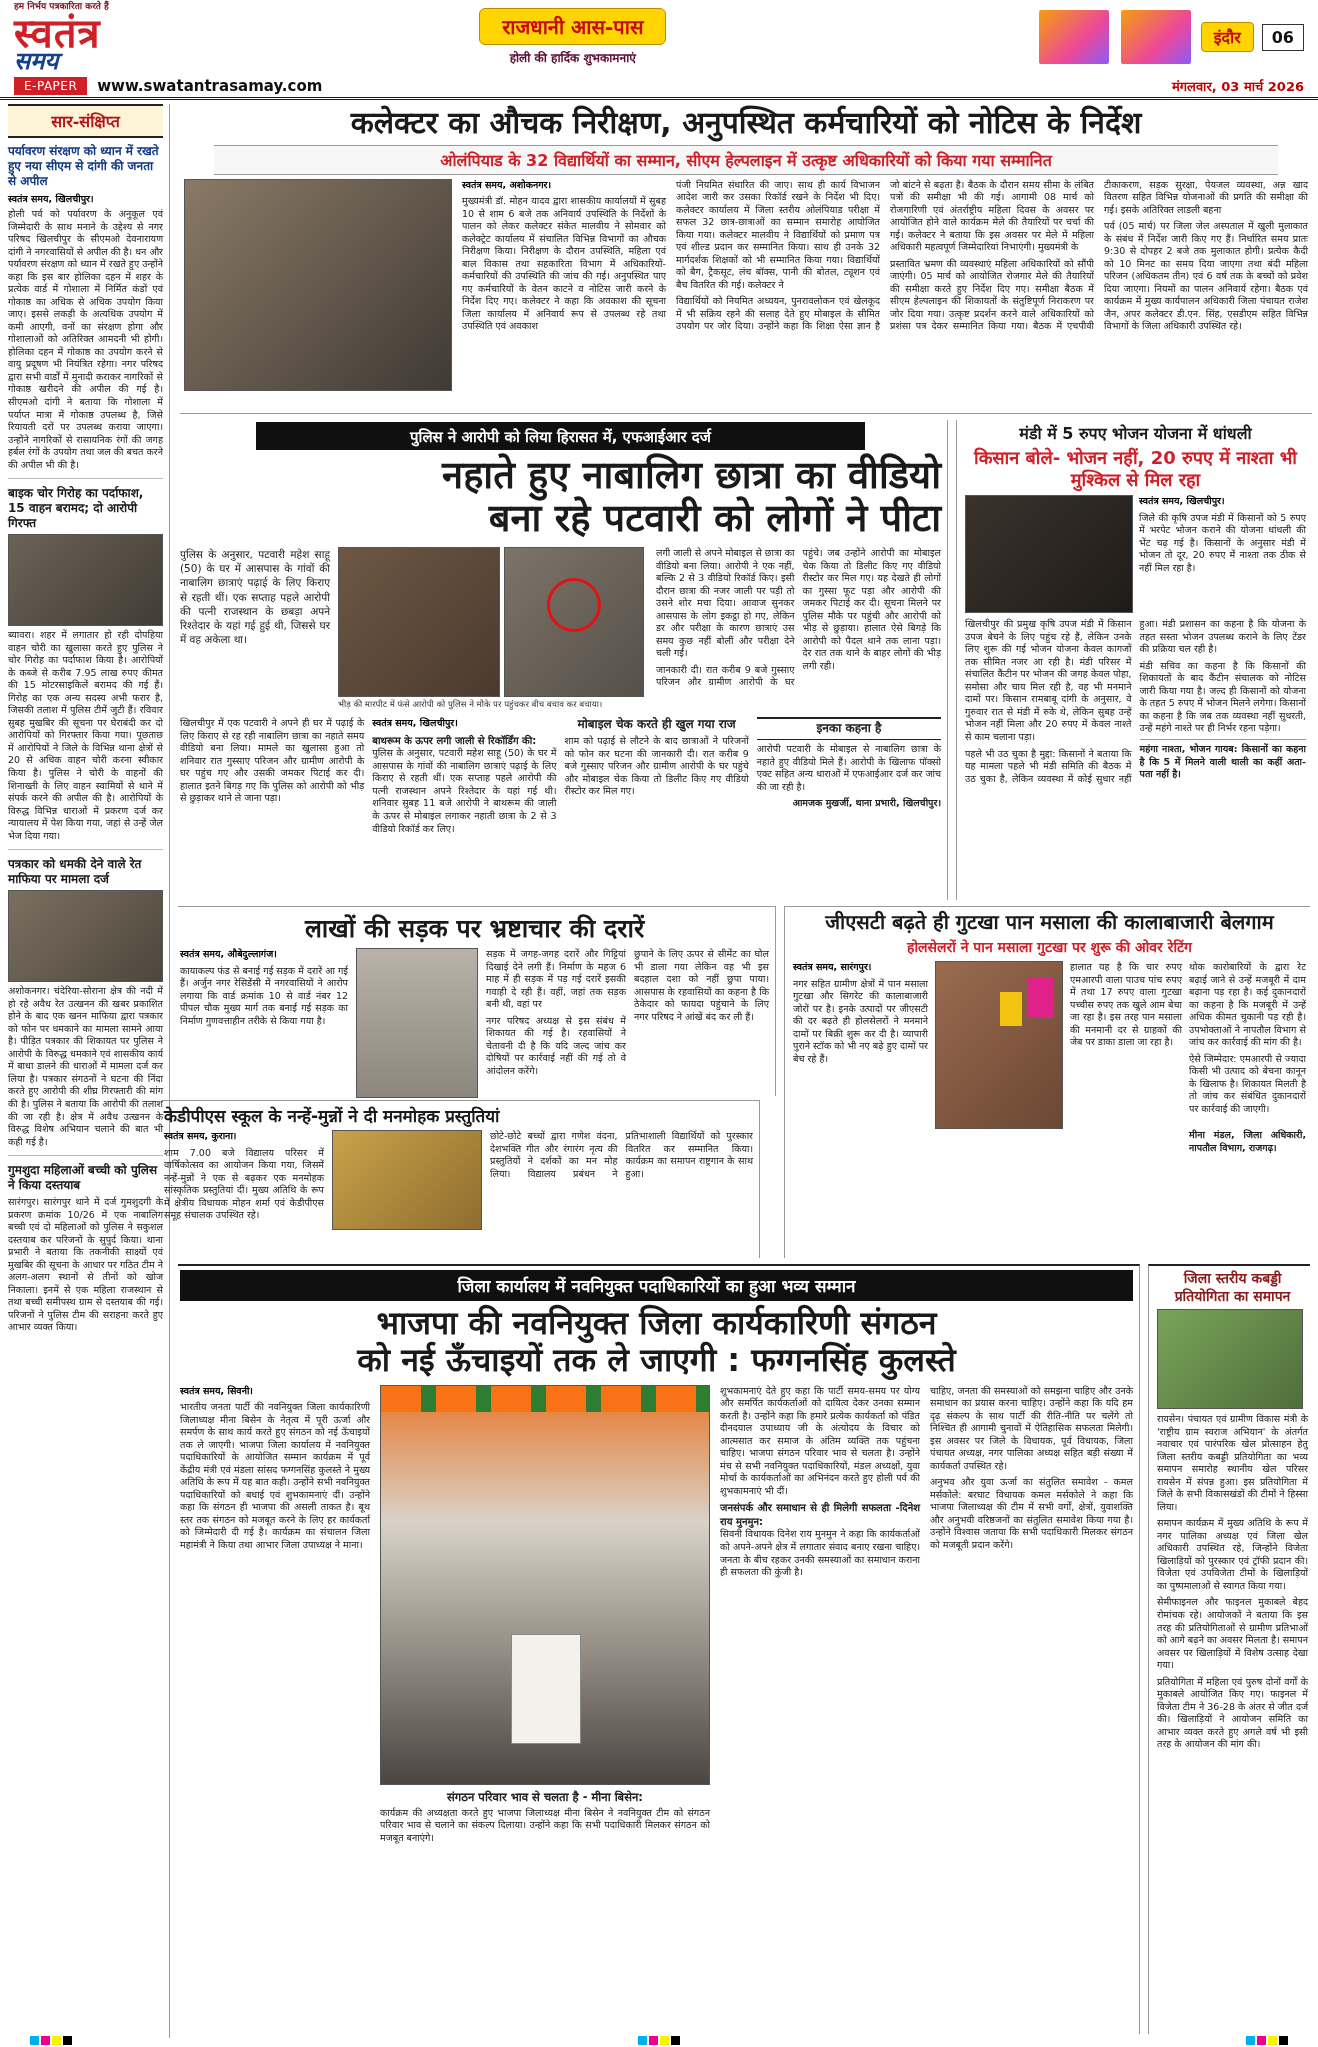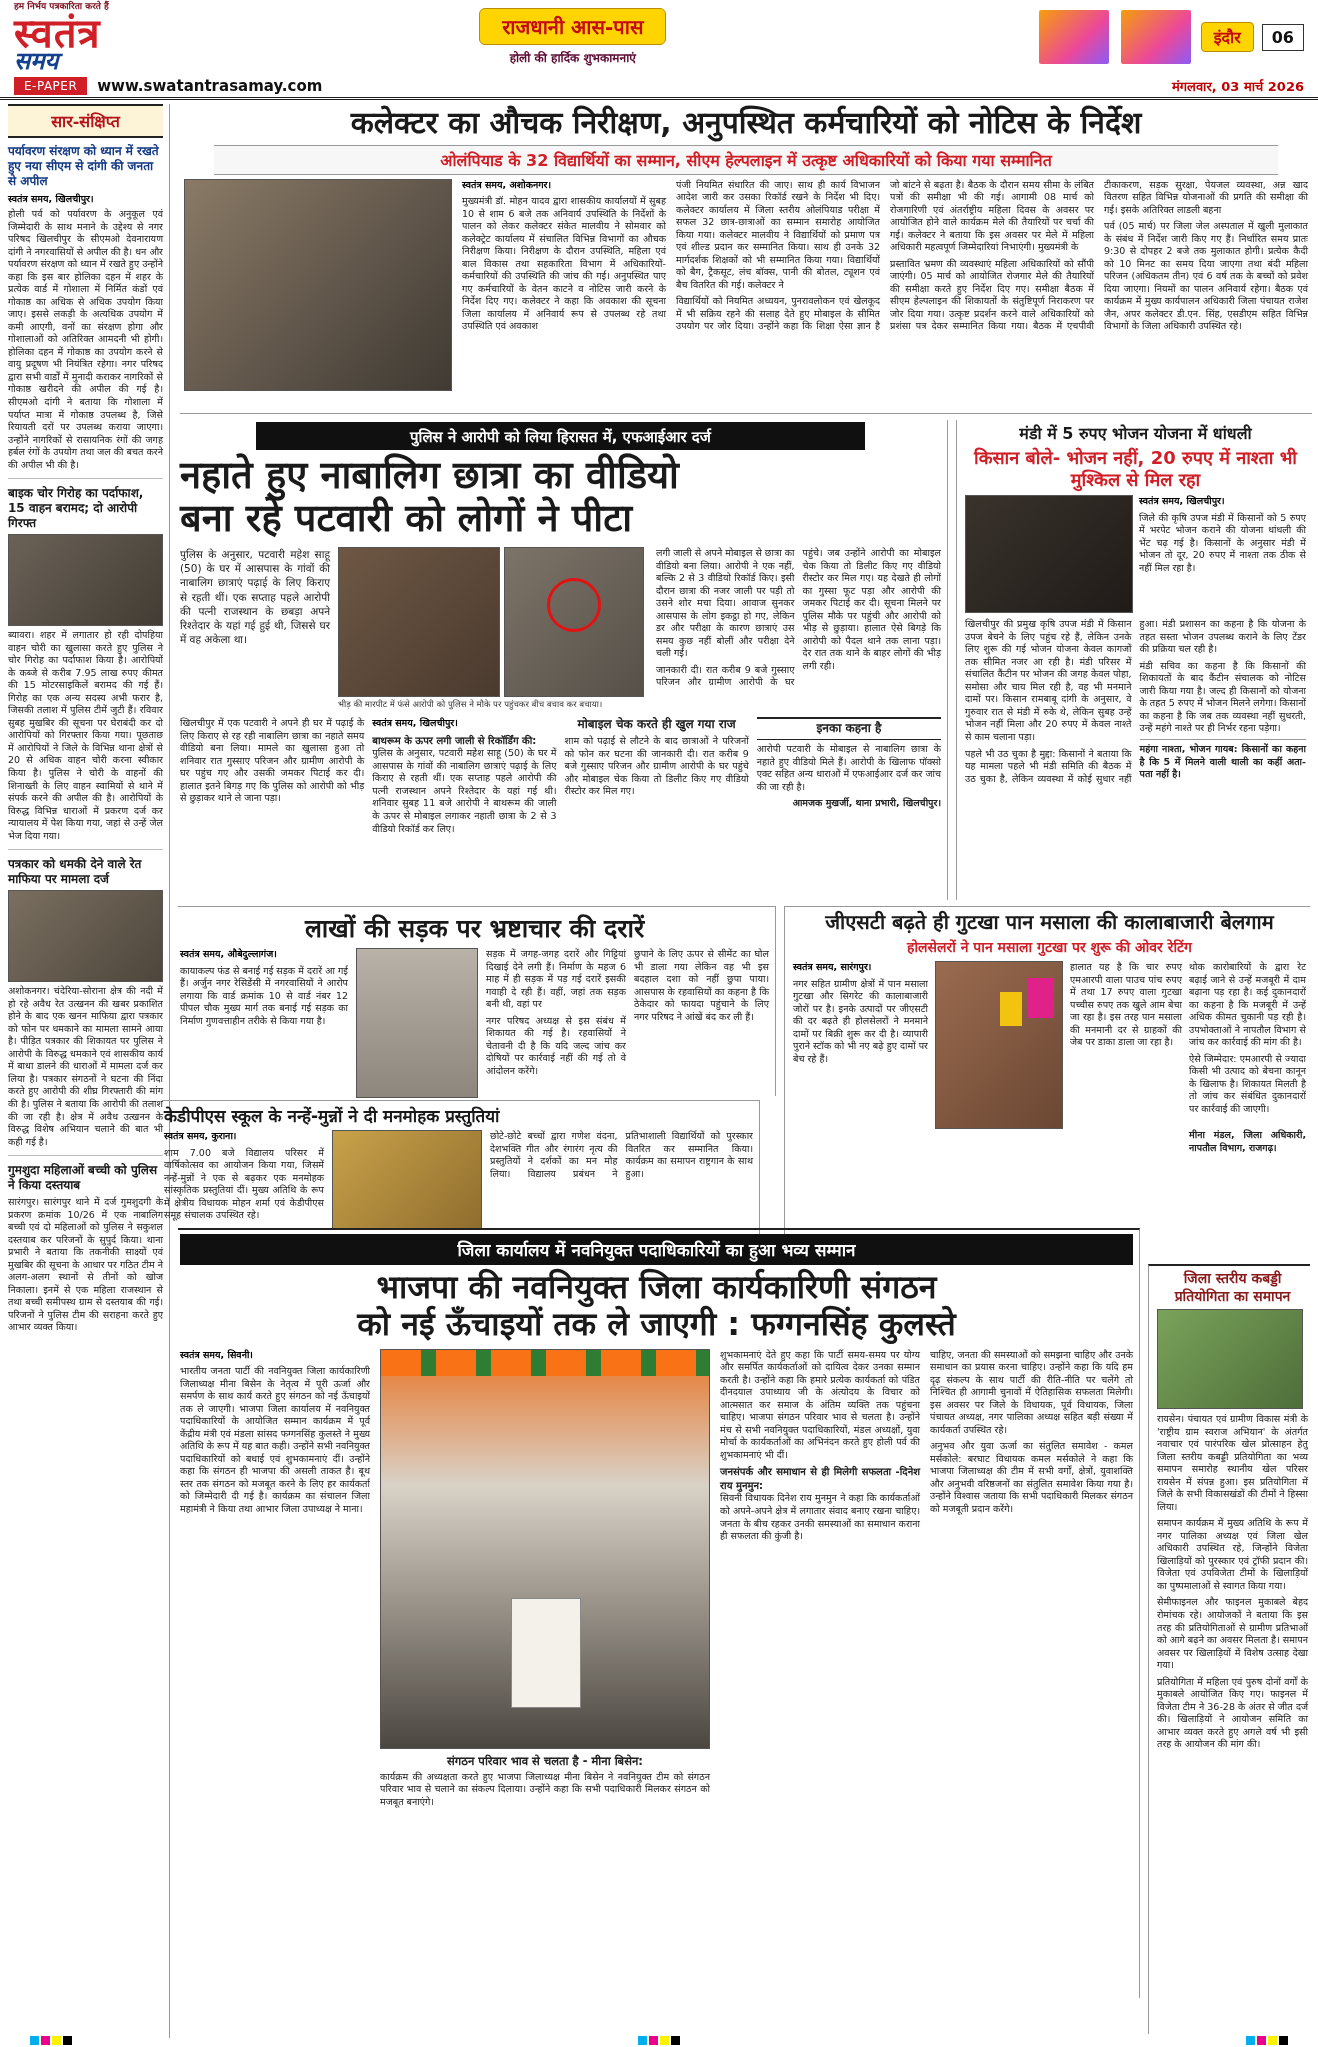--- a/index.html
+++ b/index.html
@@ -49,21 +49,21 @@
   .side-photo{width:100%;height:92px;margin:3px 0}
   
   .top-story{left:180px;top:104px;width:1132px;height:310px;border-bottom:1px solid #999;padding:2px 4px}
   .top-head{font-size:30px;font-weight:800;text-align:center;line-height:1.15}
   .top-sub{font-size:16px;margin:4px 30px;padding:3px 0;border-top:1px solid #999;border-bottom:1px solid #999;background:#f7f7f7}
   .top-row{display:flex;gap:10px;margin-top:4px}
   .cols4{columns:4;column-gap:10px;flex:1}
   
   .patwari{left:178px;top:420px;width:770px;height:480px;border-right:1px solid #999;padding:2px 6px 0 2px}
   .pat-banner{width:80%;margin:0 auto 4px;font-size:15px}
-  .pat-head{font-size:38px;font-weight:800;text-align:left;line-height:1.12}
+  .pat-head{font-size:38px;font-weight:800;text-align:right;line-height:1.12}
   .pat-row{display:flex;gap:8px;margin-top:8px}
   .pat-lead{width:150px;font-size:10.5px;line-height:1.35;text-align:justify}
   .pat-right{flex:1;columns:2;column-gap:8px}
   .pat-bottom{display:flex;gap:8px;margin-top:8px}
   .pat-col{flex:1}
   .quote-title{font-weight:800;font-size:12px;text-align:center;border-top:2px solid #222;border-bottom:1px solid #222;padding:2px 0;margin-bottom:3px}
   .quote-attr{font-weight:800;font-size:9.5px;text-align:right;margin-top:3px}
   .red-circle{position:absolute;width:54px;height:54px;border:3px solid #e31212;border-radius:50%;top:30px;left:42px}
   
   .mandi{left:956px;top:420px;width:354px;height:480px;padding:2px 4px 0 8px}
@@ -79,21 +79,21 @@
   .kdps{left:162px;top:1100px;width:598px;height:158px;border-top:1px solid #999;border-right:1px solid #999;padding:3px 6px 0 2px}
   .kdps-head{font-size:17px;font-weight:800;margin-bottom:3px}
   .kdps-row{display:flex;gap:8px}
   
   .gst{left:784px;top:906px;width:526px;height:352px;border-top:1px solid #999;padding:3px 4px 0 8px}
   .gst-head{font-size:20px;font-weight:800;text-align:center;line-height:1.2}
   .gst-sub{font-size:14px;margin:3px 0 5px}
   .gst-row{display:flex;gap:7px}
   .attr{font-weight:800;font-size:9.5px;margin-top:14px}
   
-  .bjp{left:178px;top:1228px;width:962px;height:770px;border-top:2px solid #222;border-right:1px solid #999;padding:4px 6px 0 2px}
+  .bjp{left:178px;top:1264px;width:962px;height:770px;border-top:2px solid #222;border-right:1px solid #999;padding:4px 6px 0 2px}
   .bjp-banner{font-size:17px;margin-bottom:4px}
   .bjp-head{font-size:32px;font-weight:800;text-align:center;line-height:1.15;margin-bottom:6px}
   .bjp-row{display:flex;gap:10px}
   .bjp-photo-col{display:flex;flex-direction:column;width:330px;flex:none}
   .podium{position:absolute;left:130px;bottom:40px;width:70px;height:110px;background:#f4f1ea;border:1px solid #888}
   .flagstrip{position:absolute;left:0;top:0;width:100%;height:26px;background:repeating-linear-gradient(90deg,#f97316 0 40px,#2e7d32 40px 55px)}
   
   .kabaddi{left:1148px;top:1264px;width:162px;height:770px;border-top:2px solid #222;padding:4px 2px 0 8px}
   .kab-head{font-size:14px;font-weight:800;color:#8a1a1a;text-align:center;line-height:1.25;margin-bottom:4px}
   

